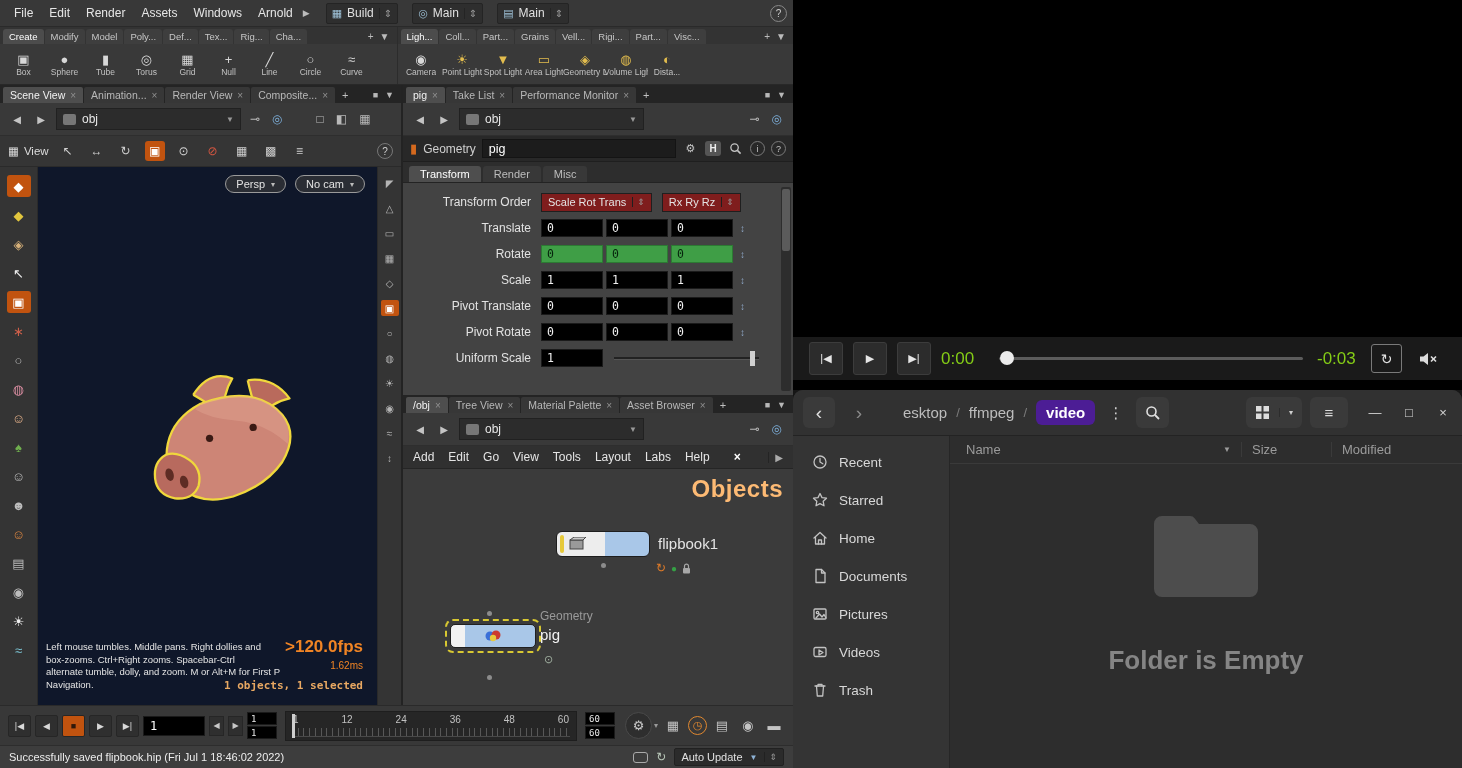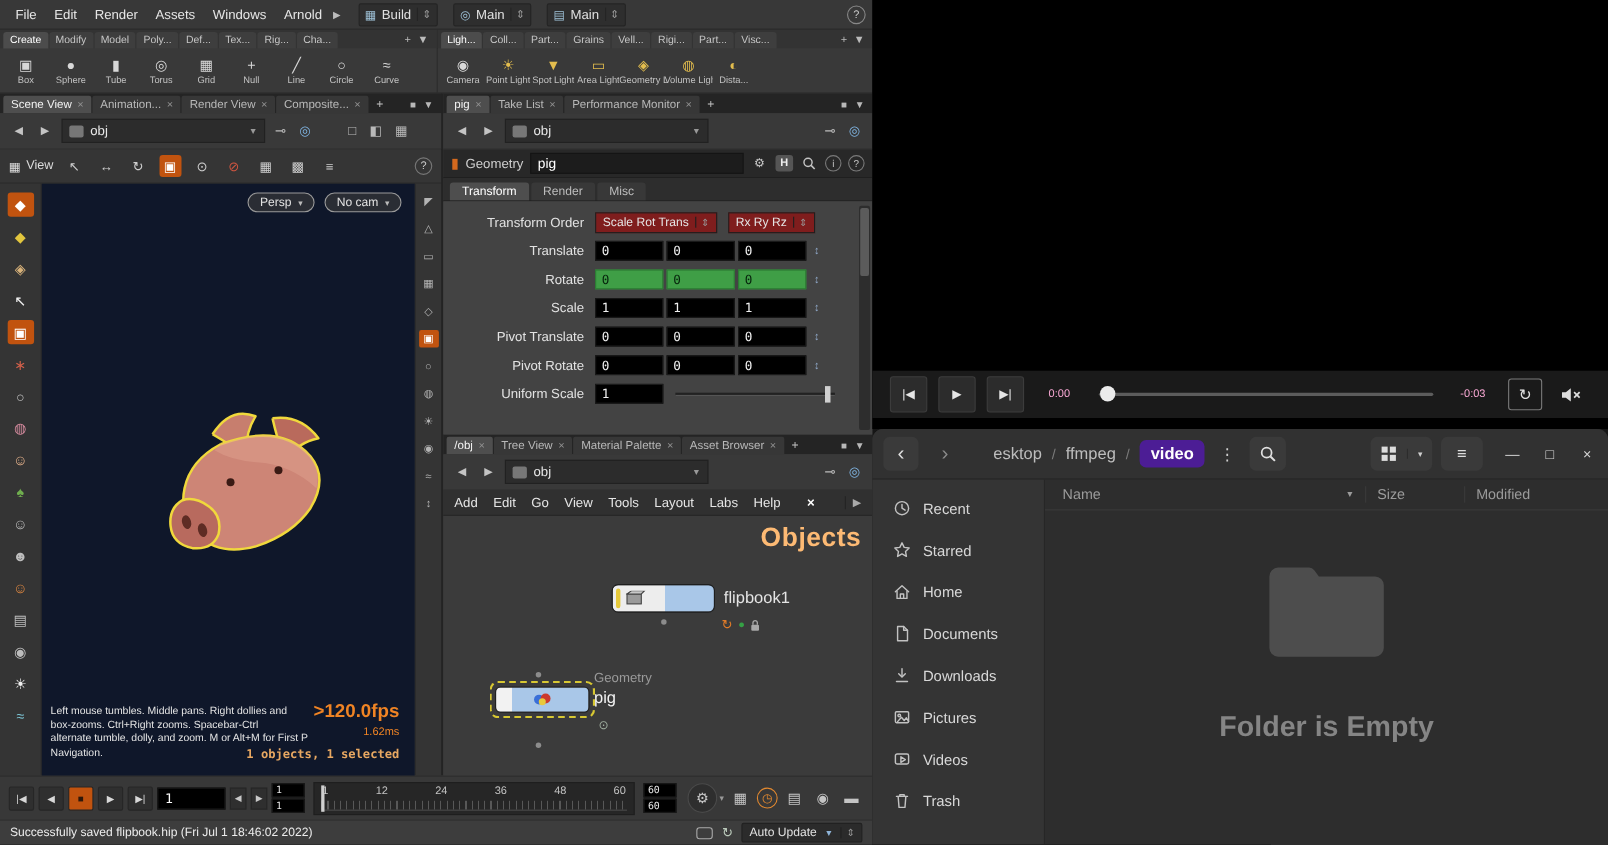--- a/index.html
+++ b/index.html
@@ -180,21 +180,21 @@
   .au-combo .aul{color:#e0e0e0;font-size:11px}
   .au-combo .auc{color:#8fb4d8;font-size:8px}
   .au-combo .aus{color:#999;font-size:9px;border-left:1px solid #212121;padding-left:4px}
 
   
   #video{position:absolute;left:793px;top:0;width:669px;height:390px;background:#000}
   .v-bar{position:absolute;left:0;right:0;bottom:10px;height:43px;background:#1a1a1a;display:flex;
          align-items:center;padding:0 16px;gap:10px}
   .v-btn{width:34px;height:33px;background:#2c2c2c;border:1px solid #3c3c3c;border-radius:3px;color:#e6e6e6;
          font-size:11px;display:flex;align-items:center;justify-content:center;white-space:nowrap}
-  .v-time{color:#f9a8d4;font-size:10px;min-width:44px;text-align:center}
+  .v-time{color:#84cc16;font-size:17px;min-width:44px;text-align:left}
   .v-slider{flex:1;height:3px;background:#5c5c5c;border-radius:2px;position:relative;margin:0 4px}
   .v-knob{position:absolute;left:1px;top:-6px;width:14px;height:14px;border-radius:50%;background:#ececec}
   .v-loop{width:31px;height:29px;border:1px solid #7a7a7a;border-radius:3px;color:#e0e0e0;font-size:14px;
           display:flex;align-items:center;justify-content:center}
   .v-mute{width:34px;height:29px;display:flex;align-items:center;justify-content:center}
 
   
   #fm{position:absolute;left:793px;top:390px;width:669px;height:378px;background:#2e2e2e;
       border-radius:10px 10px 0 0;overflow:hidden;display:flex;flex-direction:column}
   .fm-header{height:46px;background:#313131;border-bottom:1px solid #232323;display:flex;align-items:center;
@@ -824,28 +824,20 @@
         </div>
         <div class="fm-item">
           <svg class="fm-ic" width="16" height="16" viewBox="0 0 16 16">
               <path d="M4 1.5 h5.5 L13 5 v9.5 H4z"></path>
               <path d="M9.5 1.5 V5 H13"></path>
             </svg>
           <span>Documents</span>
         </div>
         <div class="fm-item">
           <svg class="fm-ic" width="16" height="16" viewBox="0 0 16 16">
-              <path d="M8 2 v7"></path>
-              <path d="M5 6.5 l3 3 3-3"></path>
-              <path d="M3 13.5 h10"></path>
-            </svg>
-          <span>Downloads</span>
-        </div>
-        <div class="fm-item">
-          <svg class="fm-ic" width="16" height="16" viewBox="0 0 16 16">
               <rect x="2" y="3" width="12" height="10" rx="1"></rect>
               <circle cx="5.5" cy="6.5" r="1.2"></circle>
               <path d="M4 12 l3.5-4 2.5 3 2-2.5 2 3.5"></path>
             </svg>
           <span>Pictures</span>
         </div>
         <div class="fm-item">
           <svg class="fm-ic" width="16" height="16" viewBox="0 0 16 16">
               <rect x="2" y="3.5" width="12" height="9" rx="1.5"></rect>
               <path d="M7 6 l4 2.5 L7 11z"></path>

